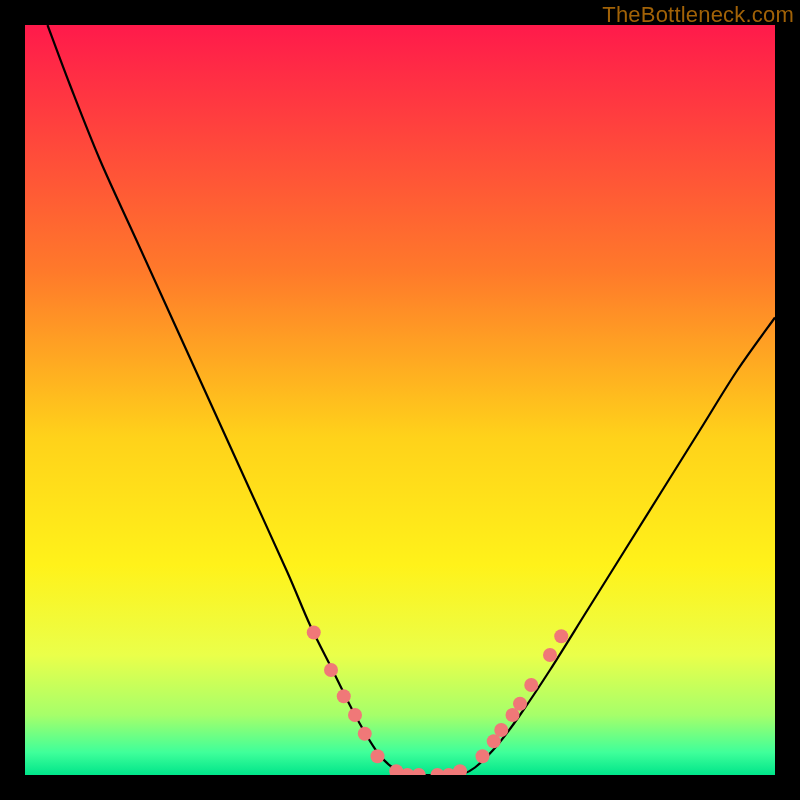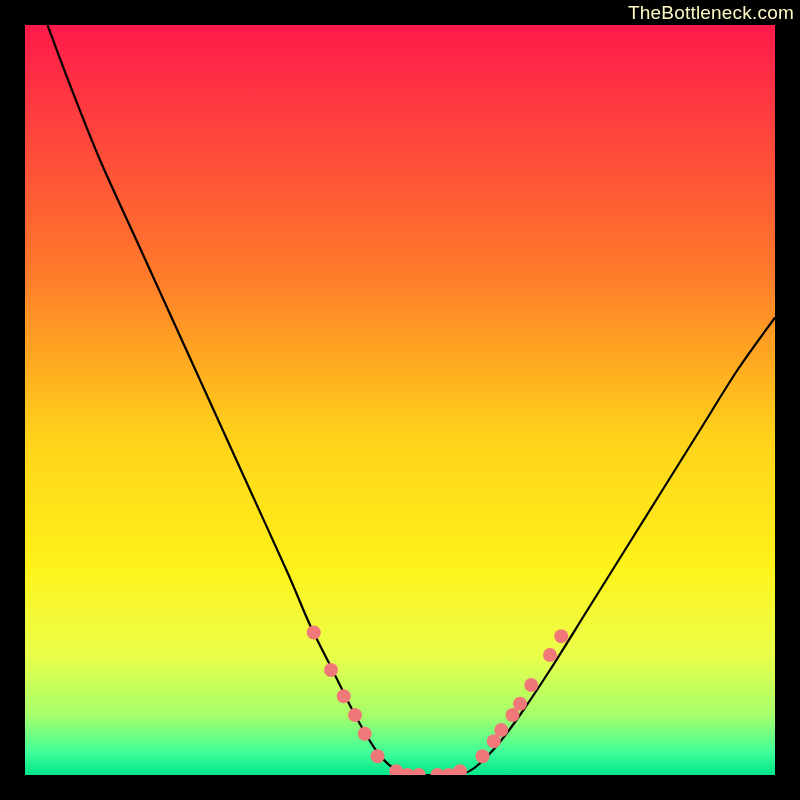--- a/index.html
+++ b/index.html
@@ -15,22 +15,22 @@
     left: 25px;
     top: 25px;
     width: 750px;
     height: 750px;
   }
   .attribution {
     position: absolute;
     top: 2px;
     right: 6px;
     font-family: Arial, Helvetica, sans-serif;
-    font-size: 19px;
-    color: #fef9c3;
+    font-size: 22px;
+    color: #a16207;
     font-weight: 400;
     letter-spacing: 0.2px;
     text-align: center;
   }
   svg { display: block; }
 </style>
 </head>
 <body>
 
 <div class="chart-wrap">

